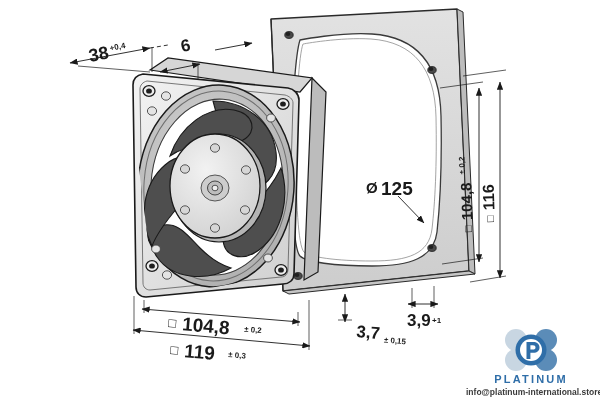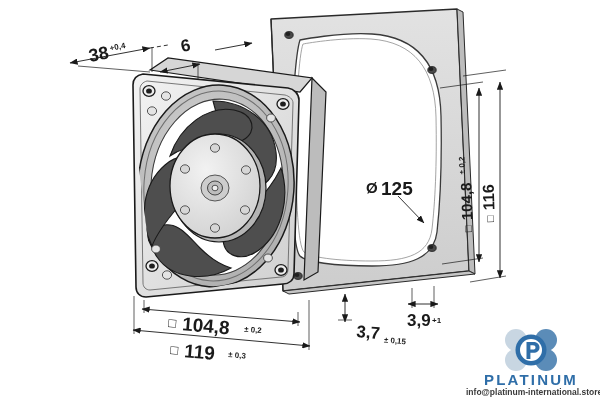--- a/index.html
+++ b/index.html
@@ -45,21 +45,21 @@
     text-align: center;
     pointer-events: none;
   }
   .wm-logo {
     width: 130px;
     height: 46px;
     display: block;
   }
   .wm-brand {
     font-family: "Liberation Sans", sans-serif;
-    font-size: 15px;
+    font-size: 11px;
     letter-spacing: 2.2px;
     font-weight: 700;
     color: #2f6ea8;
     line-height: 11px;
     margin-top: 0px;
   }
   .wm-mail {
     font-family: "Liberation Sans", sans-serif;
     font-size: 8.5px;
     font-weight: 700;

